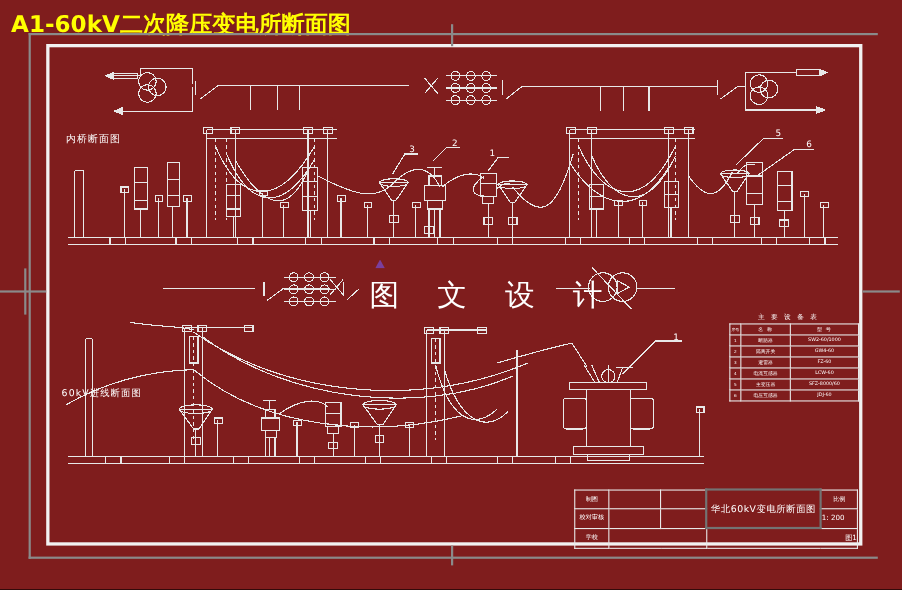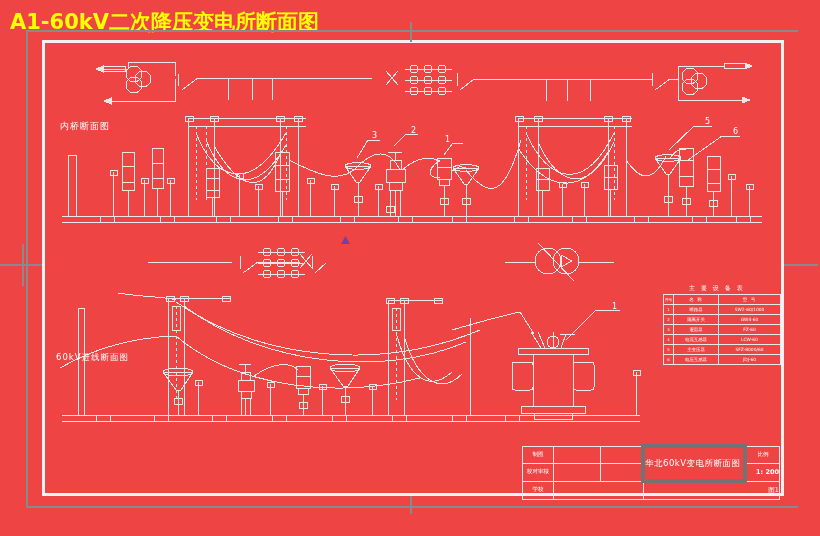--- a/index.html
+++ b/index.html
@@ -1,18 +1,18 @@
 <!DOCTYPE html>
 <html><head>
 <meta charset="utf-8">
 <style>
   html,body{margin:0;padding:0;background:#000;}
   body{width:820px;height:536px;overflow:hidden;
        font-family:"DejaVu Sans","Liberation Sans",sans-serif;}
-  #stage{position:relative;width:820px;height:536px;background:#ef4444;}
+  #stage{position:relative;width:820px;height:536px;background:#7f1d1d;}
   #title{
     position:absolute;left:10px;top:8px;
     font-size:21px;font-weight:bold;color:#ffff00;
     letter-spacing:0px;white-space:nowrap;
     font-family:"DejaVu Sans","Liberation Sans",sans-serif;
   }
   .outer-frame{position:absolute;left:26px;top:30px;width:772px;height:478px;
      border-left:2px solid #8a8a8a;border-top:2px solid #8a8a8a;
      border-right:0;border-bottom:0;box-sizing:border-box;}
   .outer-frame2{position:absolute;left:26px;top:506px;width:772px;height:2px;background:#8a8a8a;}
@@ -445,20 +445,21 @@
   <div class="label-cn" style="left:56px;top:304px;font-size:8.5px;margin-top:48px;">60kV进线断面图</div>
 
   <div class="callout" style="left:372px;top:131px;">3</div>
   <div class="callout" style="left:411px;top:126px;">2</div>
   <div class="callout" style="left:445px;top:135px;">1</div>
   <div class="callout" style="left:705px;top:117px;">5</div>
   <div class="callout" style="left:733px;top:127px;">6</div>
   <div class="callout" style="left:612px;top:302px;">1</div>
 
   <div class="wm-mark" style="left:341px;top:236px;"></div>
+  <div class="watermark" style="left:336px;top:250px;">图 文 设 计</div>
 
   <div style="position:absolute;left:663px;top:284px;width:118px;">
     <div class="legend-title" style="position:relative;left:26px;top:0px;">主 要 设 备 表</div>
     <table style="position:absolute;left:0;top:10px;border-collapse:collapse;width:118px;
              table-layout:fixed;">
       <tbody>
           <tr>
         <td style="border:1px solid #e8e8e8;width:9px;height:9px;color:#fff;font-size:3.6px;text-align:center;padding:0;">序号</td>
         <td style="border:1px solid #e8e8e8;width:44px;height:9px;color:#fff;font-size:4.6px;text-align:center;padding:0;letter-spacing:1px;">名 称</td>
         <td style="border:1px solid #e8e8e8;height:9px;color:#fff;font-size:4.6px;text-align:center;padding:0;letter-spacing:1px;">型 号</td>
@@ -497,28 +498,28 @@
       </table>
   </div>
 
   <div style="position:absolute;left:522px;top:444px;width:258px;height:52px;">
     <table style="border-collapse:collapse;width:258px;height:52px;table-layout:fixed;">
       <tbody>
           <tr>
         <td style="border:1px solid #e8e8e8;width:30px;height:16px;color:#fff;font-size:5.6px;text-align:center;padding:0;">制图</td>
         <td style="border:1px solid #e8e8e8;width:46px;padding:0;"></td>
         <td style="border:1px solid #e8e8e8;width:40px;padding:0;"></td>
-        <td rowspan="2" style="border:4px solid #737373;color:#fff;font-size:8.5px;padding:0;letter-spacing:0.5px;">华北60kV变电所断面图</td>
+        <td rowspan="2" style="border:2px solid #737373;color:#fff;font-size:8.5px;text-align:center;padding:0;letter-spacing:0.5px;">华北60kV变电所断面图</td>
         <td style="border:1px solid #e8e8e8;width:32px;height:16px;color:#fff;font-size:5.6px;text-align:center;padding:0;">比例</td>
       </tr>
       <tr>
         <td style="border:1px solid #e8e8e8;height:17px;color:#fff;font-size:5.6px;text-align:center;padding:0;">校对审核</td>
         <td style="border:1px solid #e8e8e8;padding:0;"></td>
         <td style="border:1px solid #e8e8e8;padding:0;"></td>
-        <td style="border:1px solid #e8e8e8;color:#fff;font-size:6.5px;text-align:right;padding:0;font-weight:bold;">1: 200</td>
+        <td style="border:1px solid #e8e8e8;color:#fff;font-size:6.5px;text-align:left;padding:0;">1: 200</td>
       </tr>
       <tr>
         <td style="border:1px solid #e8e8e8;height:17px;color:#fff;font-size:5.6px;text-align:center;padding:0;">学校</td>
         <td colspan="2" style="border:1px solid #e8e8e8;padding:0;"></td>
         <td colspan="2" style="border:1px solid #e8e8e8;color:#fff;font-size:6.5px;text-align:right;padding:0;">图1</td>
       </tr>
     </tbody>
       </table>
   </div>
 

